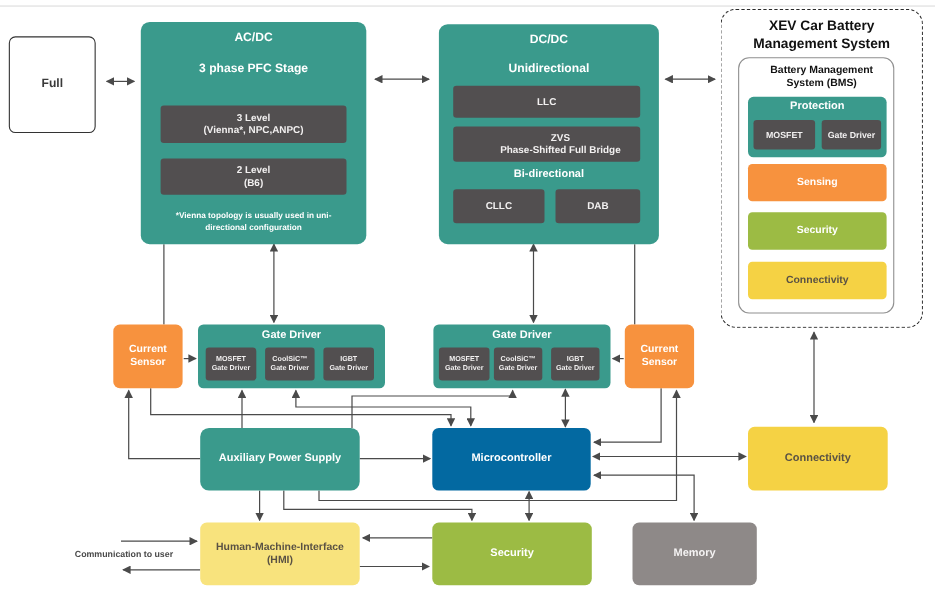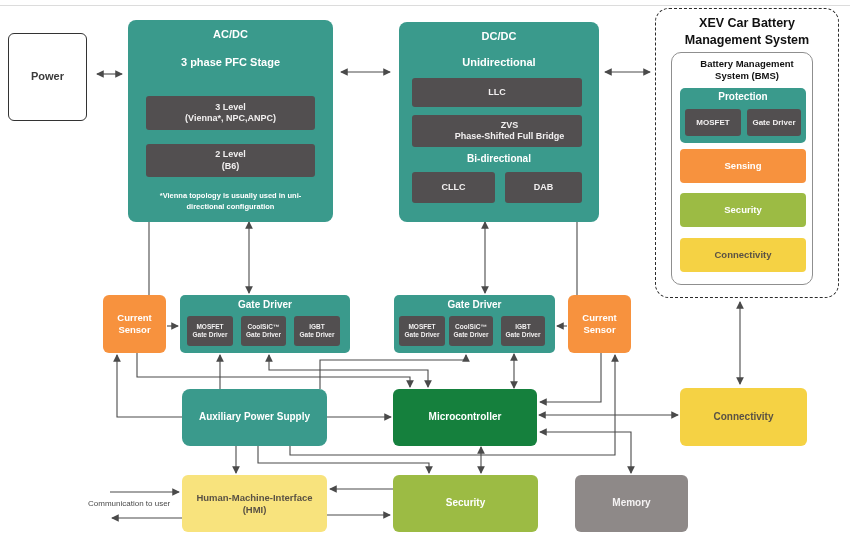--- a/index.html
+++ b/index.html
@@ -9,21 +9,21 @@
   }
   .abs{position:absolute;box-sizing:border-box;}
   .box{
     position:absolute;box-sizing:border-box;display:flex;flex-direction:column;
     align-items:center;justify-content:center;text-align:center;line-height:1.25;
   }
   .teal{background:#3a9a8c;color:#ffffff;border-radius:8px;}
   .tealsm{background:#3a9a8c;color:#ffffff;border-radius:5px;}
   .darkbox{background:#524f50;color:#f2f0f0;border-radius:3px;}
   .orange{background:#f7923e;color:#ffffff;border-radius:6px;justify-content:center;}
-  .magenta{background:#15803d;color:#ffffff;border-radius:6px;}
+  .magenta{background:#0369a1;color:#ffffff;border-radius:6px;}
   .green{background:#9cbb44;color:#ffffff;border-radius:6px;}
   .yellow{background:#f5d244;color:#5a5244;border-radius:6px;}
   .yellowlight{background:#f8e37d;color:#5a5244;border-radius:6px;}
   .graybox{background:#8e8988;color:#f5f3f3;border-radius:6px;}
   .whitebox{background:#ffffff;border:1.5px solid #333;border-radius:6px;color:#3a3a3a;}
   .b{font-weight:bold;}
   .t11{font-size:11px;}
   .t10{font-size:10px;}
   .t95{font-size:9.5px;}
   .t9{font-size:9px;}
@@ -38,21 +38,21 @@
   .bms-title{position:absolute;left:0;top:6px;width:100%;text-align:center;
     font-weight:bold;font-size:12.5px;color:#111;line-height:1.35;}
   .bms-inner{
     position:absolute;left:15px;top:43px;width:142px;height:233px;
     border:1.2px solid #8f8f8f;border-radius:10px;background:#ffffff;box-sizing:border-box;
   }
   .bms-inner-title{position:absolute;left:5px;top:5px;width:100%;text-align:center;
     font-weight:bold;font-size:9.5px;color:#111;line-height:1.3;}
   svg.lines{position:absolute;left:0;top:0;}
   .conn{stroke:#4a4a4a;stroke-width:1.1;fill:none;}
-  .commtext{position:absolute;left:88px;top:499px;font-size:8px;color:#4a4a4a;font-weight:400;}
+  .commtext{position:absolute;left:68px;top:499px;font-size:8px;color:#4a4a4a;font-weight:700;}
 </style>
 </head>
 <body>
 
 <div id="canvas">
 
   <div class="toprule"></div>
 
   <svg class="lines" width="850" height="540">
     <defs>
@@ -84,21 +84,21 @@
     <path class="conn" d="M236,446 V473" marker-end="url(#ah)"></path>
     <path class="conn" d="M258,446 V463 H429 V473" marker-end="url(#ah)"></path>
     <path class="conn" d="M481,447 V473" marker-start="url(#ah)" marker-end="url(#ah)"></path>
     <path class="conn" d="M393,489 H330" marker-end="url(#ah)"></path>
     <path class="conn" d="M327,515 H390" marker-end="url(#ah)"></path>
     <path class="conn" d="M110,492 H179" marker-end="url(#ah)"></path>
     <path class="conn" d="M182,518 H112" marker-end="url(#ah)"></path>
   </svg>
 
   <div class="box whitebox b t11" style="left:8px;top:33px;width:79px;height:88px;">
-    <span>Power</span>
+    <span>Full</span>
   </div>
 
   <div class="box teal" style="left:128px;top:20px;width:205px;height:202px;justify-content:flex-start;">
     <div class="b t11" style="margin-top:8px;">AC/DC</div>
     <div class="b t11" style="margin-top:14px;">3 phase PFC Stage</div>
     <div class="box darkbox t9 b" style="left:18px;top:76px;width:169px;height:34px;">
       <span>3 Level</span>
       <span>(Vienna*, NPC,ANPC)</span>
     </div>
     <div class="box darkbox t9 b" style="left:18px;top:124px;width:169px;height:33px;">

